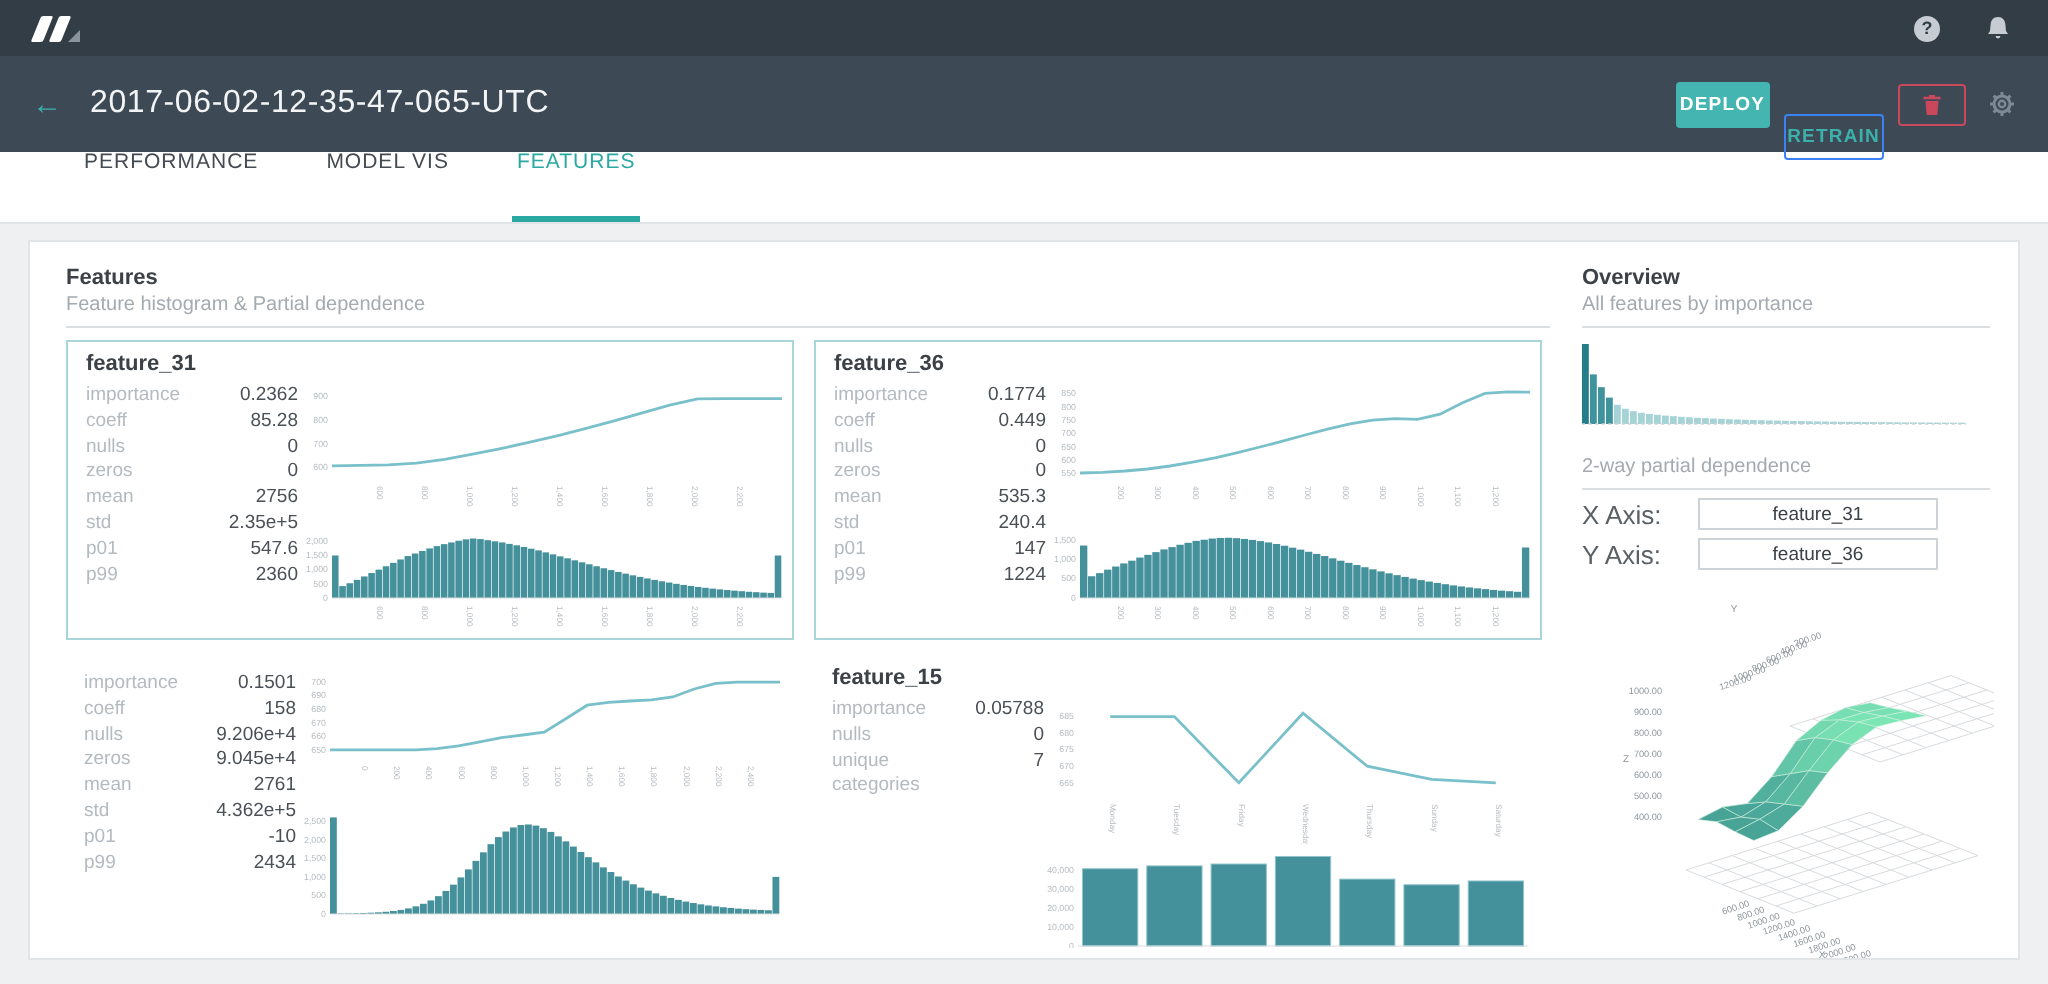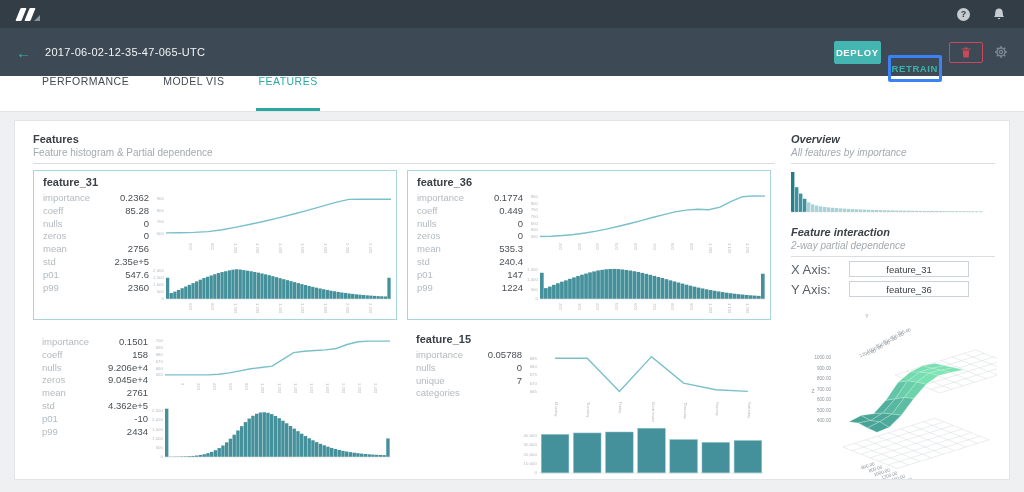--- a/index.html
+++ b/index.html
@@ -12,26 +12,26 @@
   .logo { display:flex; align-items:flex-end; gap:3px; cursor:pointer; position:relative; }
   .logo .slash { width:6px; height:13px; background:#fff; transform:skewX(-22deg); border-radius:1px; }
   .logo .tri { width:0; height:0; border-left:6px solid transparent; border-bottom:6px solid #8a949c; margin-left:-2px; }
   .topbar-icons { display:flex; align-items:center; gap:22px; }
   .icon-circle { width:13px; height:13px; border-radius:50%; background:#c6ccd1; color:#333d46;
                  font-size:9px; font-weight:bold; display:flex; align-items:center; justify-content:center; cursor:pointer; }
 
   
   .header { height:48px; background:#3d4a55; display:flex; align-items:center; padding:0 16px; }
   .back { color:#3cb0ab; font-size:15px; margin-right:14px; cursor:pointer; }
-  .title { color:#f2f4f5; font-size:11px; letter-spacing:.3px; }
+  .title { color:#f2f4f5; font-size:16px; letter-spacing:.3px; }
   .header-actions { margin-left:auto; display:flex; align-items:center; gap:7px; }
   .btn { font-family:"Liberation Sans",sans-serif; font-size:9.5px; font-weight:bold; letter-spacing:.6px;
          padding:5px 1px; border-radius:2px; cursor:pointer; }
   .btn-deploy  { background:#44b5b0; border:1px solid #44b5b0; color:#fff; }
-  .btn-retrain { background:transparent; border:3px solid #3b82f6; color:#3cb0ab;margin-top:32px; }
+  .btn-retrain { background:transparent; border:1px solid #3b82f6; color:#3cb0ab;margin-top:32px; }
   .btn-delete  { background:transparent; border:1px solid #c9485b; color:#c9485b;
                  padding:3px 10px; display:flex; align-items:center; }
   .gear { margin-left:4px; cursor:pointer; display:flex; }
 
   
   .tabbar { height:36px; background:#fff; border-bottom:1px solid #e2e5e7;
             display:flex; align-items:flex-end; gap:30px; padding:0 40px; }
   .tab { font-size:10.5px; letter-spacing:.5px; color:#444b52; padding:0 2px 21px;
          border-bottom:3px solid transparent; cursor:pointer; }
   .tab.active { color:#2ba8a2; border-bottom-color:#2ba8a2; }
@@ -52,21 +52,21 @@
   .card-body { display:flex; }
   .stats { width:106px; flex:none; padding-top:3px; }
   .stat-row { display:flex; justify-content:space-between; font-size:9.5px; line-height:12.8px; }
   .stat-row .k { color:#b3bac0; }
   .stat-row .v { color:#4a5056; font-weight:normal; }
   .charts { flex:1; display:flex; flex-direction:column; }
   .chart { line-height:0; }
 
   
   .sidebar { flex:1; min-width:0; }
-  .side-head { margin-bottom:4px;font-style:italic; }
+  .side-head { margin-bottom:4px; }
   .axis-row { display:flex; align-items:center; margin:4px 0; }
   .axis-label { width:58px; font-size:13px; color:#5a6066; }
   .axis-select { border:1px solid #ccd2d5; width:120px; height:16px; line-height:15px;
                  text-align:center; font-size:9.5px; color:#3b4147; background:#fff; cursor:pointer; }
   .interaction-head { margin-top:10px; }
   svg text { font-family:"Liberation Sans",sans-serif; }
 </style>
 </head>
 <body>
 
@@ -647,21 +647,20 @@
             <rect x="168.00" y="43.24" width="3.40" height="0.76" fill="#a5d3d8"></rect>
             <rect x="172.00" y="43.28" width="3.40" height="0.72" fill="#a5d3d8"></rect>
             <rect x="176.00" y="43.32" width="3.40" height="0.68" fill="#a5d3d8"></rect>
             <rect x="180.00" y="43.32" width="3.40" height="0.68" fill="#a5d3d8"></rect>
             <rect x="184.00" y="43.36" width="3.40" height="0.64" fill="#a5d3d8"></rect>
             <rect x="188.00" y="43.36" width="3.40" height="0.64" fill="#a5d3d8"></rect>
             <line x1="0" y1="44" x2="192" y2="44" stroke="#cdd3d6" stroke-width="0.8" stroke-dasharray="1.5 1.8"></line>
           </svg></div>
 
       <div class="side-head interaction-head">
-        <div class="sec-title">Feature interaction</div>
         <div class="sec-sub">2-way partial dependence</div>
       </div>
       <div class="axis-row">
         <span class="axis-label">X Axis:</span>
         <div class="axis-select">feature_31</div>
       </div>
       <div class="axis-row">
         <span class="axis-label">Y Axis:</span>
         <div class="axis-select">feature_36</div>
       </div>

